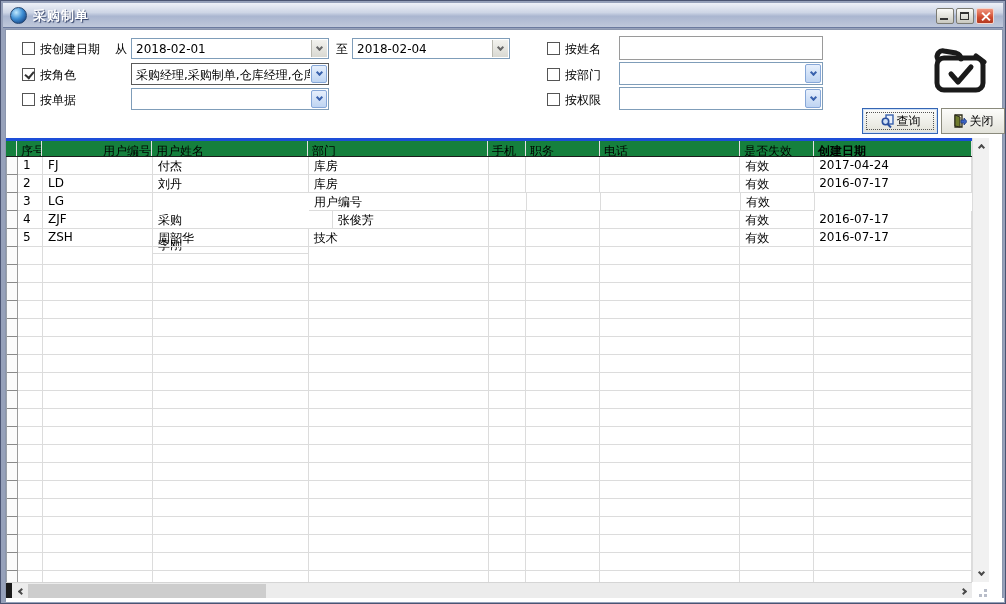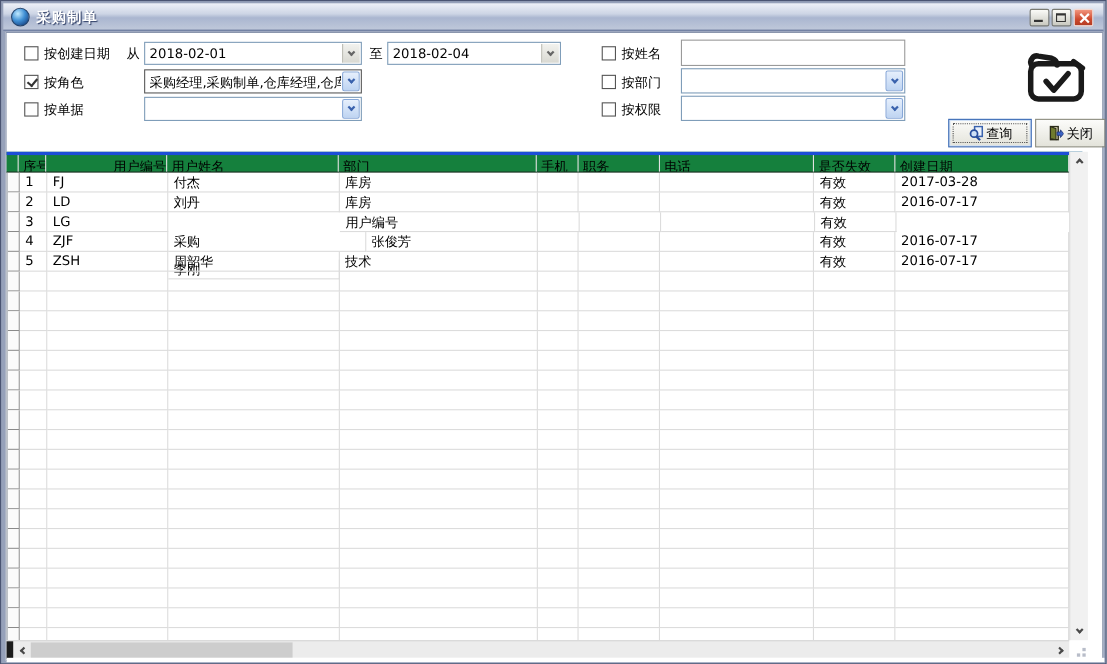--- a/index.html
+++ b/index.html
@@ -184,34 +184,34 @@
     <div class="grid-header" id="grid-header">
         <div class="hcell" style="width: 11px;"></div>
         <div class="hcell" style="width: 25px;">序号</div>
         <div class="hcell" style="width: 110px; text-align: right;">用户编号</div>
         <div class="hcell" style="width: 156px;">用户姓名</div>
         <div class="hcell" style="width: 180px;">部门</div>
         <div class="hcell" style="width: 38px;">手机</div>
         <div class="hcell" style="width: 74px; text-decoration: underline;">职务</div>
         <div class="hcell" style="width: 140px;">电话</div>
         <div class="hcell" style="width: 74px;">是否失效</div>
-        <div class="hcell" style="width: 158px;">创建日期</div>
+        <div class="hcell" style="width: 158px; font-weight: bold;">创建日期</div>
       </div>
     <div class="grid-rows" id="grid-rows">
         <div class="trow">
           <div class="tcell ind" style="width: 11px;"></div>
           <div class="tcell" style="width: 25px;">1</div>
           <div class="tcell" style="width: 110px;">FJ</div>
           <div class="tcell" style="width: 156px;">付杰</div>
           <div class="tcell" style="width: 180px;">库房</div>
           <div class="tcell" style="width: 38px;"></div>
           <div class="tcell" style="width: 74px;"></div>
           <div class="tcell" style="width: 140px;"></div>
           <div class="tcell" style="width: 74px;">有效</div>
-          <div class="tcell" style="width: 158px;">2017-03-28</div>
+          <div class="tcell" style="width: 158px;">2017-04-24</div>
         </div>
         <div class="trow">
           <div class="tcell ind" style="width: 11px;"></div>
           <div class="tcell" style="width: 25px;">2</div>
           <div class="tcell" style="width: 110px;">LD</div>
           <div class="tcell" style="width: 156px;">刘丹</div>
           <div class="tcell" style="width: 180px;">库房</div>
           <div class="tcell" style="width: 38px;"></div>
           <div class="tcell" style="width: 74px;"></div>
           <div class="tcell" style="width: 140px;"></div>

